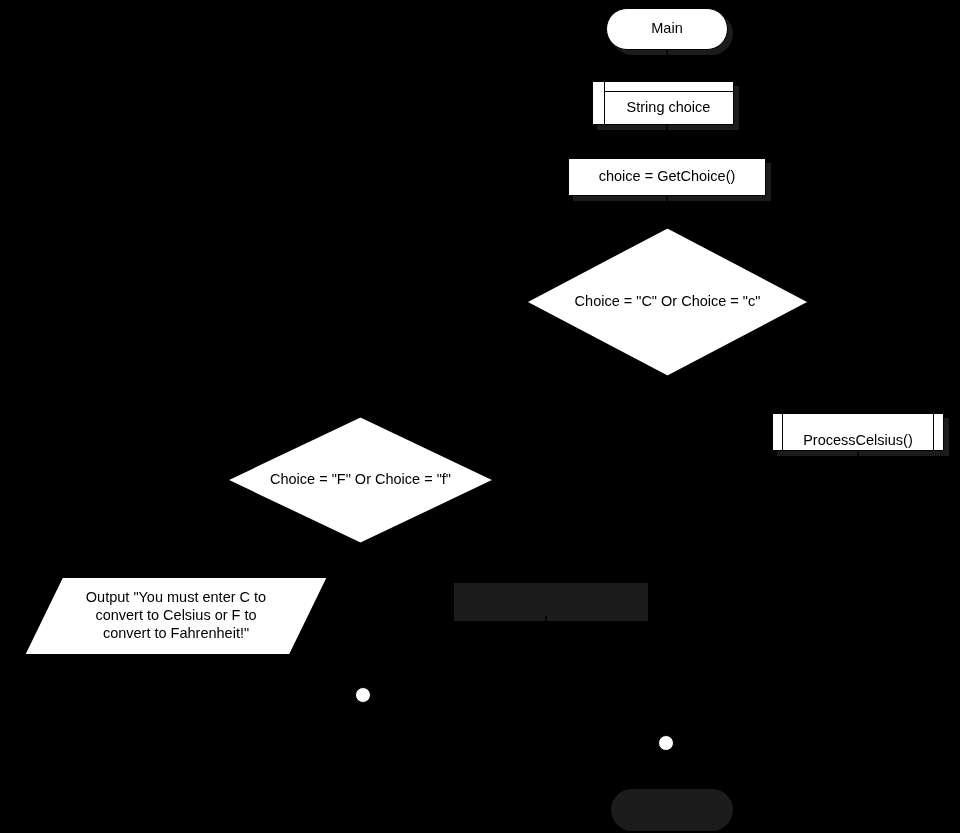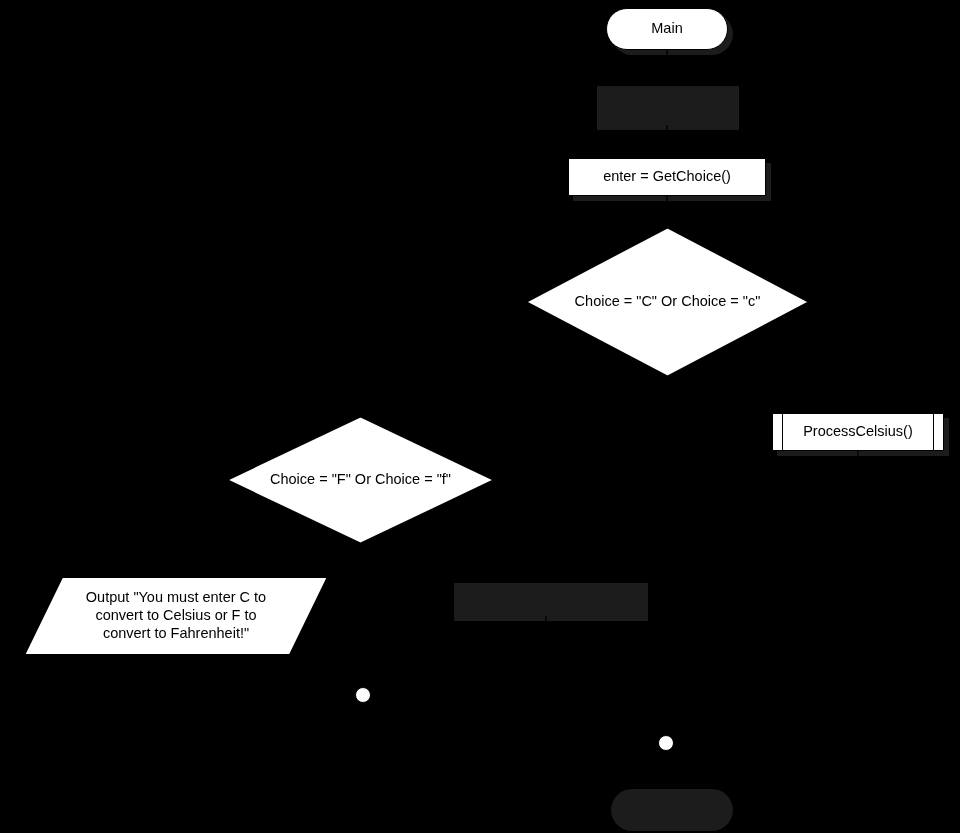--- a/index.html
+++ b/index.html
@@ -176,35 +176,38 @@
       <path d="M666,751 L666,782"></path>
     </g>
   </svg>
 
   <div class="shadow terminator-shadow" style="left:611px;top:13px;width:122px;height:42px;"></div>
   <div class="node terminator" style="left:606px;top:8px;width:122px;height:42px;">
     <span>Main</span>
   </div>
 
   <div class="shadow" style="left:597px;top:86px;width:142px;height:44px;"></div>
+  <div class="node declaration" style="left:592px;top:81px;width:142px;height:44px;padding-top:9px;padding-left:11px;">
+    <span>String choice</span>
+  </div>
 
   <div class="shadow" style="left:573px;top:163px;width:198px;height:38px;"></div>
   <div class="node process" style="left:568px;top:158px;width:198px;height:38px;">
-    <span>enter = GetChoice()</span>
+    <span>choice = GetChoice()</span>
   </div>
 
   <div class="node decision" style="left:520px;top:222px;width:295px;height:160px;">
     <svg class="diamond-svg" viewBox="0 0 295 160" preserveAspectRatio="none" xmlns="http://www.w3.org/2000/svg">
       <polygon points="147.5,5 290,80 147.5,155 5,80" fill="#ffffff" stroke="#000000" stroke-width="2.6" vector-effect="non-scaling-stroke"></polygon>
     </svg>
     <span class="dtext">Choice = "C" Or Choice = "c"</span>
   </div>
 
   <div class="shadow" style="left:777px;top:418px;width:172px;height:38px;"></div>
-  <div class="node subroutine" style="left:772px;top:413px;width:172px;height:38px;">
+  <div class="node subroutine" style="left:772px;top:413px;width:172px;height:38px;align-items:flex-end;">
     <span>ProcessCelsius()</span>
   </div>
 
   <div class="node decision" style="left:222px;top:412px;width:277px;height:136px;">
     <svg class="diamond-svg" viewBox="0 0 277 136" preserveAspectRatio="none" xmlns="http://www.w3.org/2000/svg">
       <polygon points="138.5,4 273,68 138.5,132 4,68" fill="#ffffff" stroke="#000000" stroke-width="2.6" vector-effect="non-scaling-stroke"></polygon>
     </svg>
     <span class="dtext">Choice = "F" Or Choice = "f"</span>
   </div>
 

